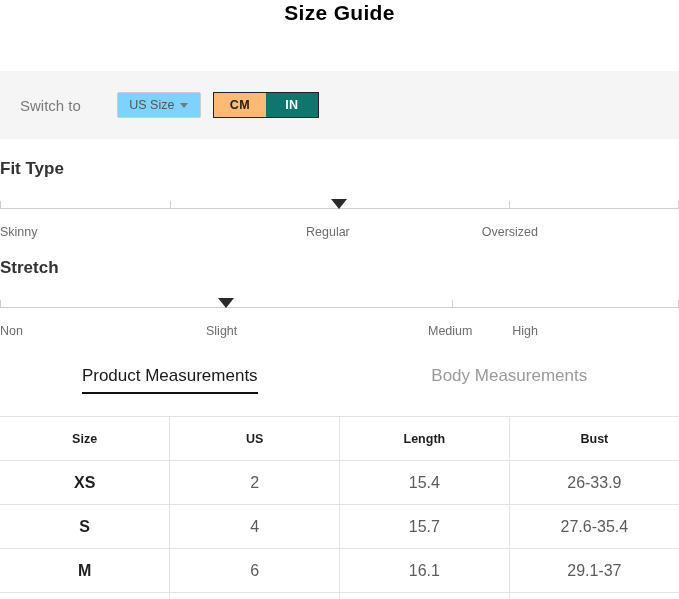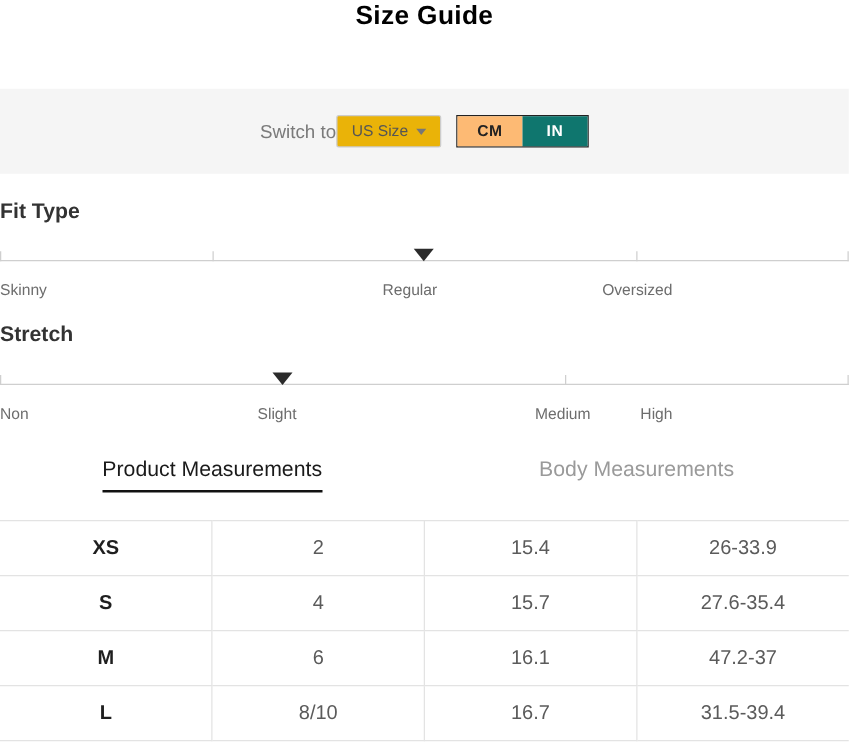--- a/index.html
+++ b/index.html
@@ -34,36 +34,37 @@
     height: 26px;
   }
 
   
   .switch-bar {
     margin-top: 45px;
     height: 68px;
     background: #f5f5f5;
     display: flex;
     align-items: center;
-    justify-content: center;
+    justify-content: flex-start;
     padding: 0 20px;
     box-sizing: border-box;
+    gap: 36px;
   }
   .switch-label {
     font-size: 15px;
     color: #7a7a7a;
   }
   .switch-controls {
     display: flex;
     align-items: center;
     gap: 12px;
   }
   .select {
     border: 1px solid #cccccc;
-    background: #eab308;
+    background: #7dd3fc;
     height: 26px;
     min-width: 84px;
     border-radius: 2px;
     display: flex;
     align-items: center;
     justify-content: center;
     gap: 6px;
     padding: 0 8px;
     font-size: 12.5px;
     color: #555555;
@@ -286,37 +287,43 @@
     <div class="meas-tab active">
       <span class="tab-text">Product Measurements</span>
     </div>
     <div class="meas-tab inactive">
       <span class="tab-text">Body Measurements</span>
     </div>
   </div>
 
   <table class="size-table">
     <tbody>
+        <tr>
+      <th>Size</th>
+      <th>US</th>
+      <th>Length</th>
+      <th>Bust</th>
+    </tr>
     <tr>
       <td class="size-cell">XS</td>
       <td>2</td>
       <td>15.4</td>
       <td>26-33.9</td>
     </tr>
     <tr>
       <td class="size-cell">S</td>
       <td>4</td>
       <td>15.7</td>
       <td>27.6-35.4</td>
     </tr>
     <tr>
       <td class="size-cell">M</td>
       <td>6</td>
       <td>16.1</td>
-      <td>47.2-37</td>
+      <td>29.1-37</td>
     </tr>
     <tr>
       <td class="size-cell">L</td>
       <td>8/10</td>
       <td>16.7</td>
       <td>31.5-39.4</td>
     </tr>
   </tbody>
     </table>
 

